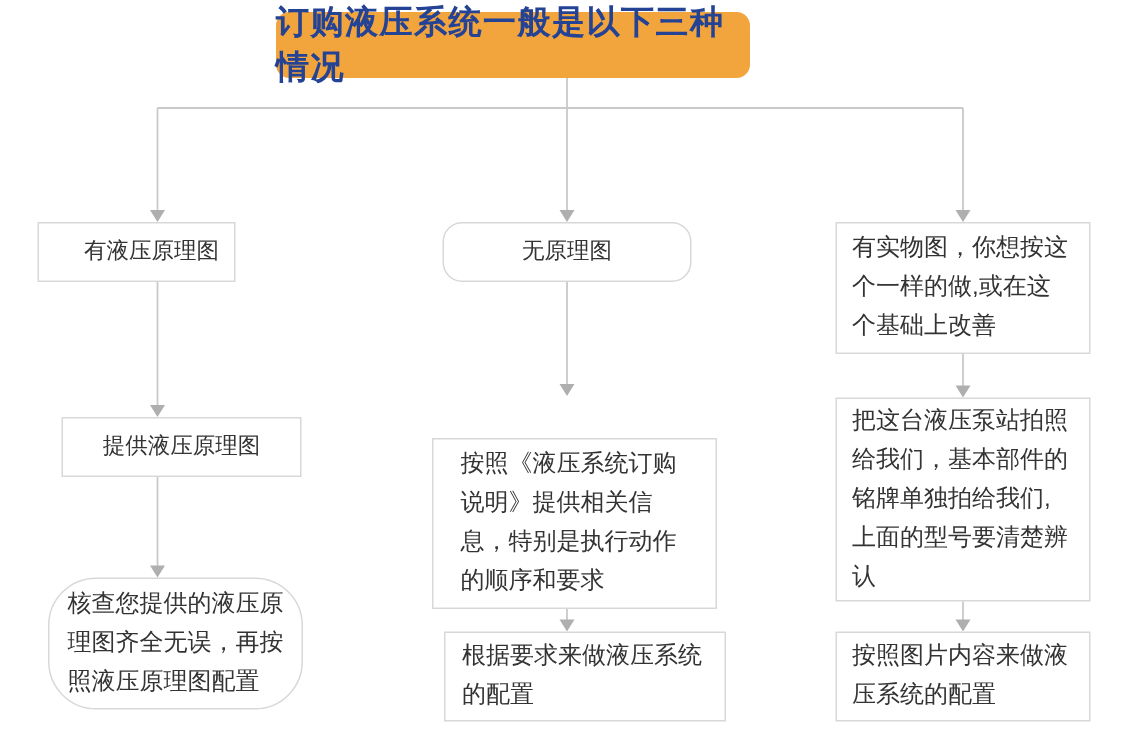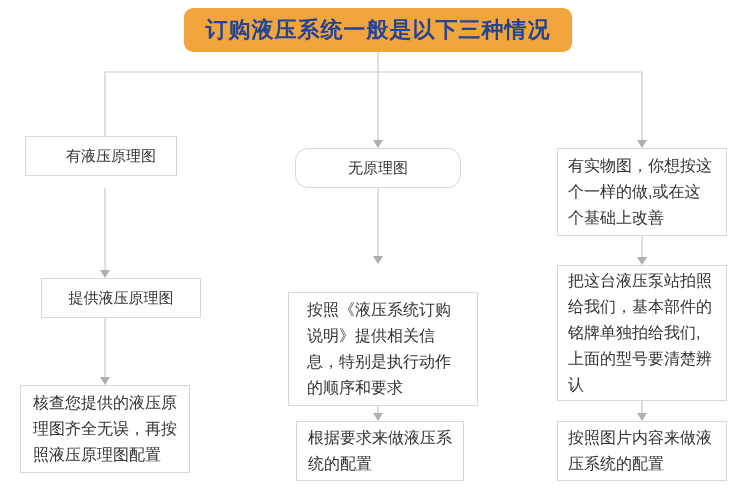--- a/index.html
+++ b/index.html
@@ -16,48 +16,48 @@
   }
   .connectors {
     position:absolute; left:0; top:0;
     width:750px; height:490px;
     pointer-events:none;
   }
   .connectors line { stroke:var(--connector,#C9C9C9); stroke-width:1.2; }
   .connectors polygon { fill:var(--arrow,#AFAFAF); }
   .header-box {
     position:absolute; left:184px; top:8px;
-    width:388px; height:44px;
+    width:316px; height:44px;
     background:var(--header_bg,#F2A53C);
     color:var(--header_text,#254395);
     border-radius:9px;
     display:flex; align-items:center; justify-content:center;
     font-size:22px; font-weight:bold; letter-spacing:1px;
   }
   .flow-box {
     position:absolute;
     background:#fff;
     border:1px solid var(--box_border,#D8D8D8);
     color:var(--text,#333333);
     font-size:16px; line-height:26px;
     display:flex; align-items:center;
     text-align:left;
   }
   .flow-box.center {
     justify-content:center; text-align:center;
     font-size:15px;
   }
   
-  .box-l1 { left:25px;  top:136px; width:152px; min-height:40px;padding-left:20px; }
+  .box-l1 { left:25px;  top:148px; width:132px; min-height:40px;padding-left:20px; }
   .box-l2 { left:25px;  top:278px; width:160px; min-height:40px;margin-left:16px; }
-  .box-l3 { left:20px;  top:385px; width:170px; min-height:84px;  padding:4px 12px; }
+  .box-l3 { left:32px;  top:385px; width:170px; min-height:84px;  padding:4px 12px;border-radius:32px; }
   
   .box-m1 { left:295px; top:148px; width:166px; min-height:40px;border-radius:13px; }
   .box-m2 { left:288px; top:264px; width:190px; min-height:112px; padding:4px 18px;margin-top:28px; }
-  .box-m3 { left:296px; top:421px; width:168px; min-height:60px;  padding:3px 11px; }
+  .box-m3 { left:296px; top:421px; width:188px; min-height:60px;  padding:3px 11px; }
   
   .box-r1 { left:557px; top:148px; width:170px; min-height:88px;  padding:4px 10px; }
   .box-r2 { left:557px; top:265px; width:170px; min-height:104px; padding:2px 10px; }
   .box-r3 { left:557px; top:421px; width:170px; min-height:58px;  padding:3px 10px; }
 </style>
 </head>
 <body>
 
 <div class="canvas">
 

